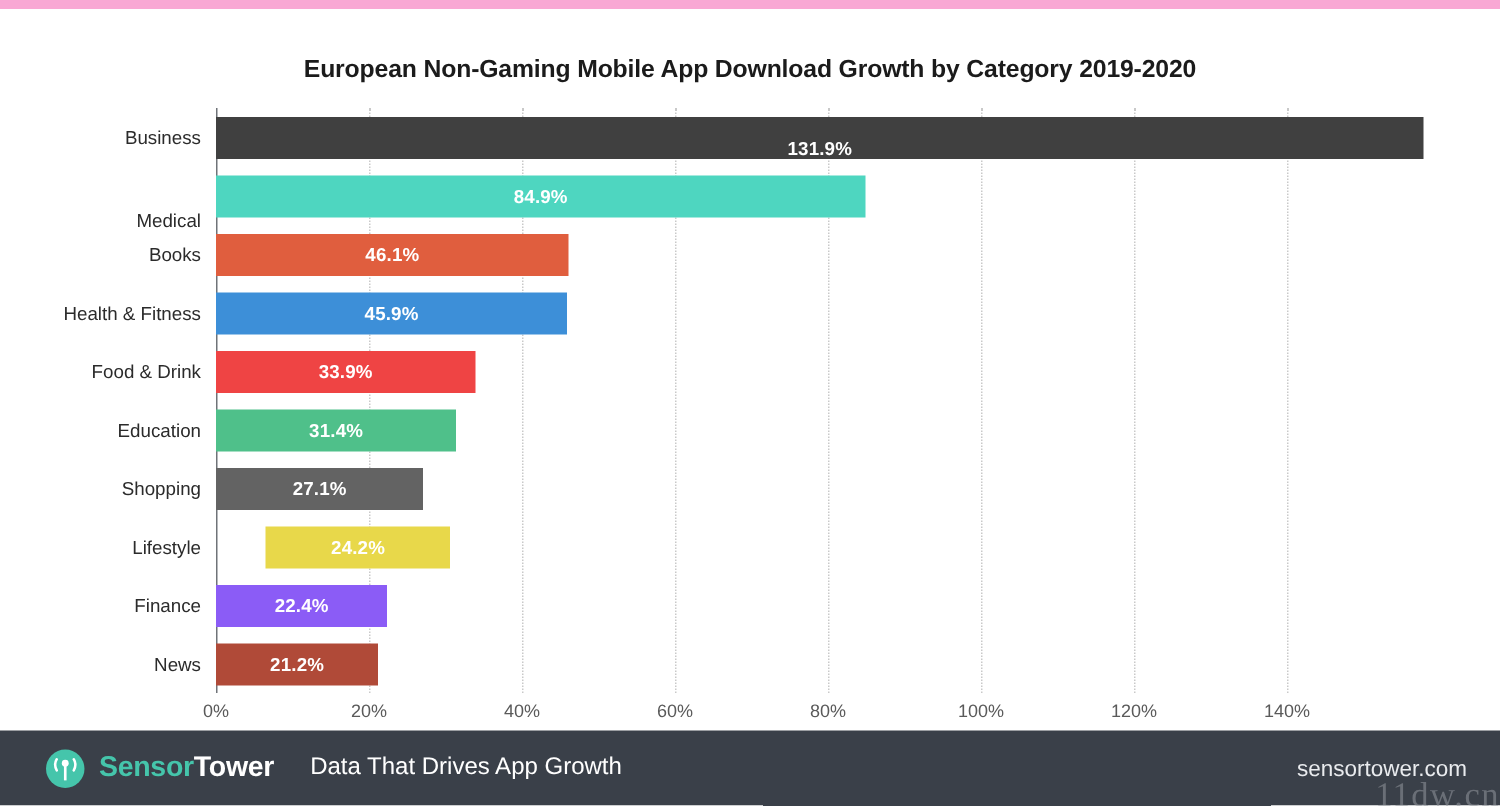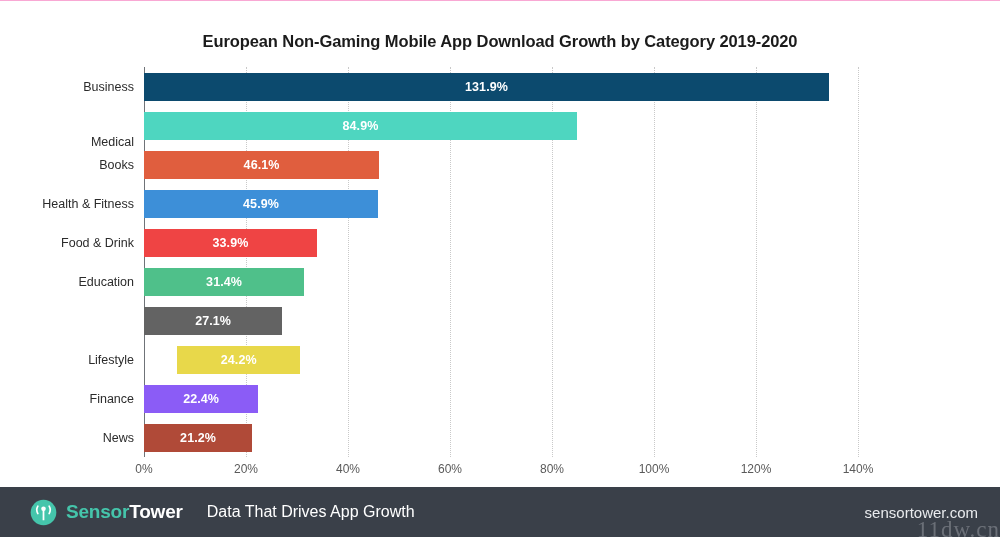--- a/index.html
+++ b/index.html
@@ -14,21 +14,21 @@
     overflow: hidden;
     position: relative;
   }
 
   #chart-card {
     position: absolute;
     left: 0; top: 0;
     width: 1000px;
     height: 487px;
     background: #ffffff;
-    border-top: 1px solid #f9a8d4;
+    border-top: 6px solid #f9a8d4;
     box-sizing: border-box;
   }
 
   #chart-title {
     position: absolute;
     left: 0;
     top: 31px;
     width: 1000px;
     text-align: center;
     font-size: 16.5px;
@@ -191,39 +191,40 @@
 
   <div id="chart-title">European Non-Gaming Mobile App Download Growth by Category 2019-2020</div>
 
   <div id="ylabels">
       <div class="ylabel" style="top: 0px; height: 39px;">Business</div>
       <div class="ylabel" style="top: 55px; height: 39px; padding-left: 37px;">Medical</div>
       <div class="ylabel" style="top: 78px; height: 39px;">Books</div>
       <div class="ylabel" style="top: 117px; height: 39px;">Health &amp; Fitness</div>
       <div class="ylabel" style="top: 156px; height: 39px;">Food &amp; Drink</div>
       <div class="ylabel" style="top: 195px; height: 39px; padding-left: 24px;">Education</div>
+      <div class="ylabel" style="top: 234px; height: 39px;">Shopping</div>
       <div class="ylabel" style="top: 273px; height: 39px;">Lifestyle</div>
       <div class="ylabel" style="top: 312px; height: 39px;">Finance</div>
       <div class="ylabel" style="top: 351px; height: 39px;">News</div>
     </div>
 
   <div id="plot">
     <div id="gridlines">
         <div class="gridline axis-zero" style="left: 0px;"></div>
         <div class="gridline" style="left: 102px;"></div>
         <div class="gridline" style="left: 204px;"></div>
         <div class="gridline" style="left: 306px;"></div>
         <div class="gridline" style="left: 408px;"></div>
         <div class="gridline" style="left: 510px;"></div>
         <div class="gridline" style="left: 612px;"></div>
         <div class="gridline" style="left: 714px;"></div>
       </div>
     <div id="bars">
         <div class="bar-row" style="top: 5.5px; height: 28px;">
-          <div class="bar" style="width: 685px; background: #0c4a6e;">
+          <div class="bar" style="width: 805px; background: #404040; align-items: flex-end;">
             <span class="bar-value">131.9%</span>
           </div>
         </div>
         <div class="bar-row" style="top: 44.5px; height: 28px;">
           <div class="bar" style="width: 432.99px; background: rgb(78, 214, 192);">
             <span class="bar-value">84.9%</span>
           </div>
         </div>
         <div class="bar-row" style="top: 83.5px; height: 28px;">
           <div class="bar" style="width: 235.11px; background: rgb(224, 94, 62);">

